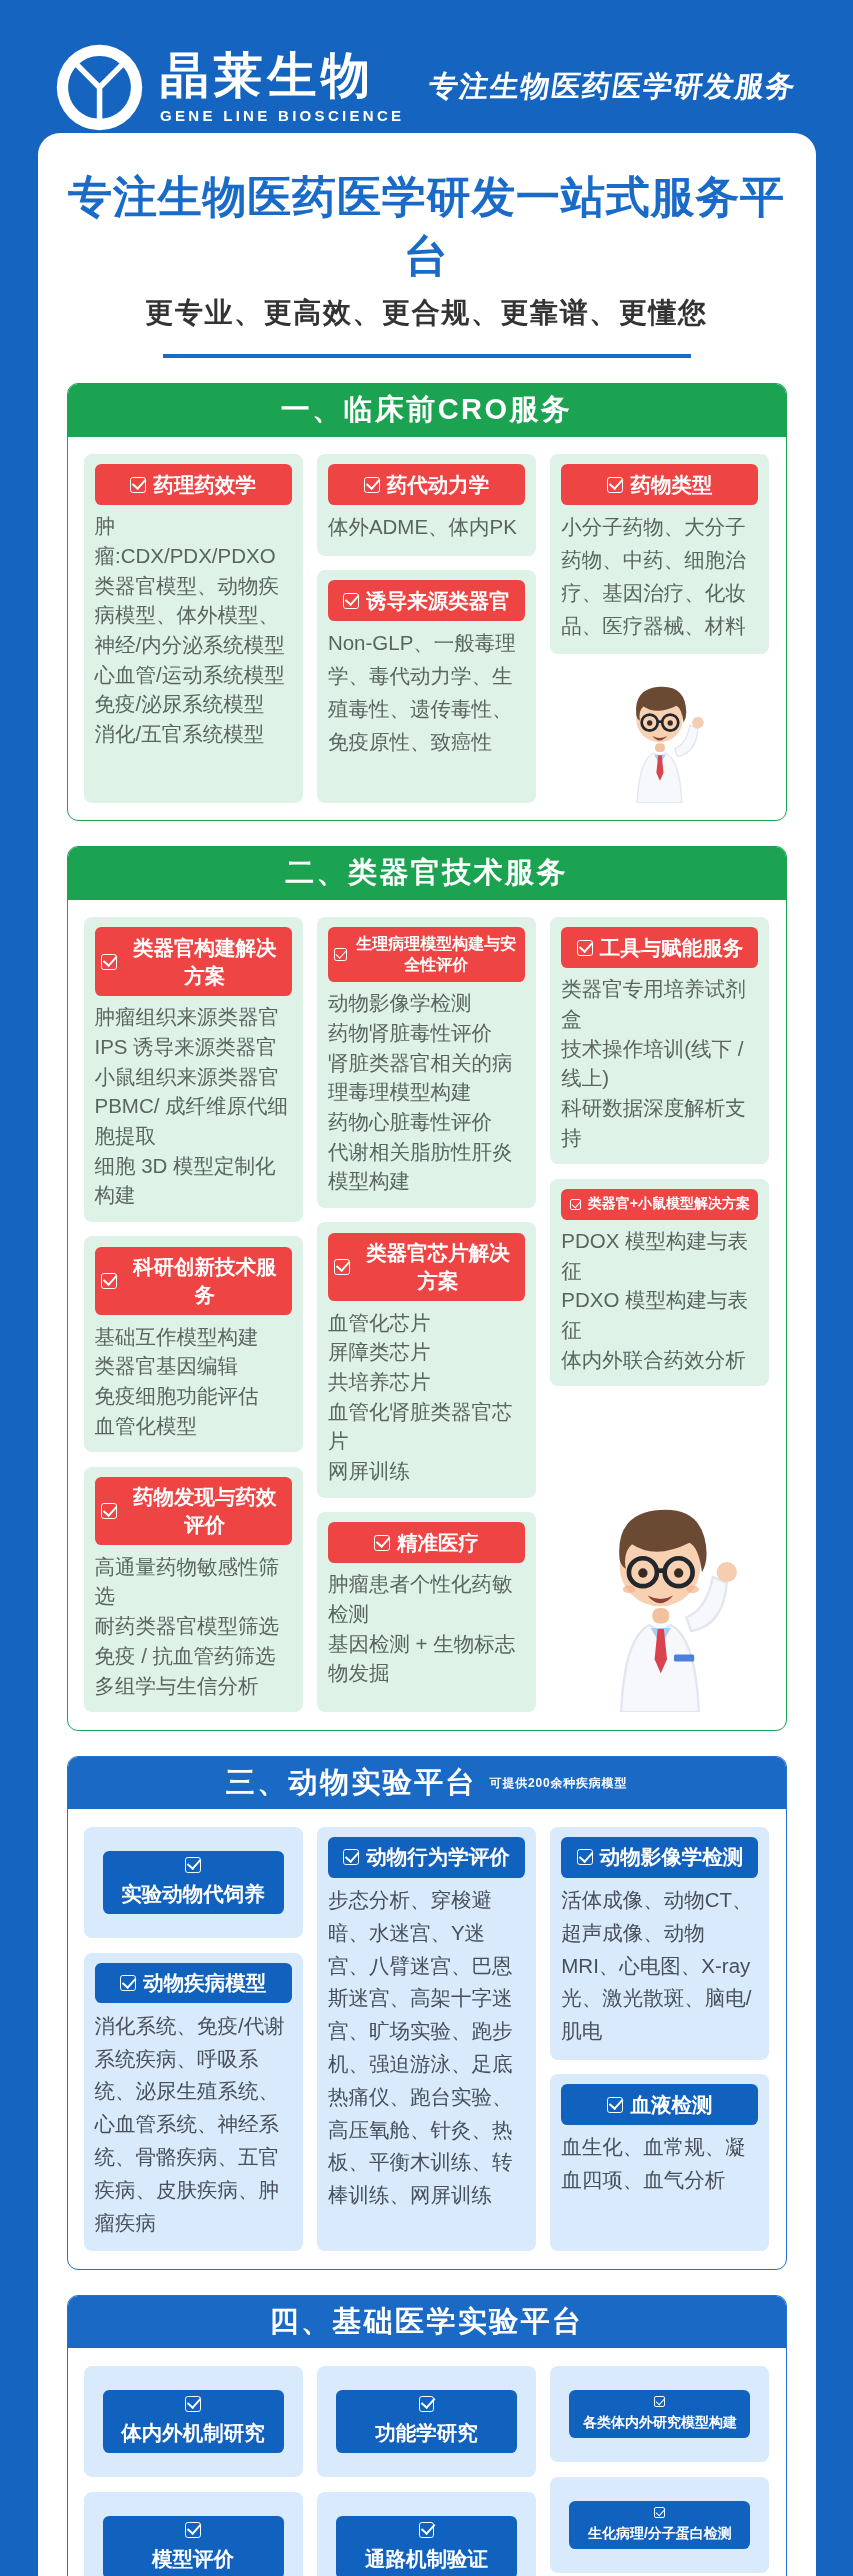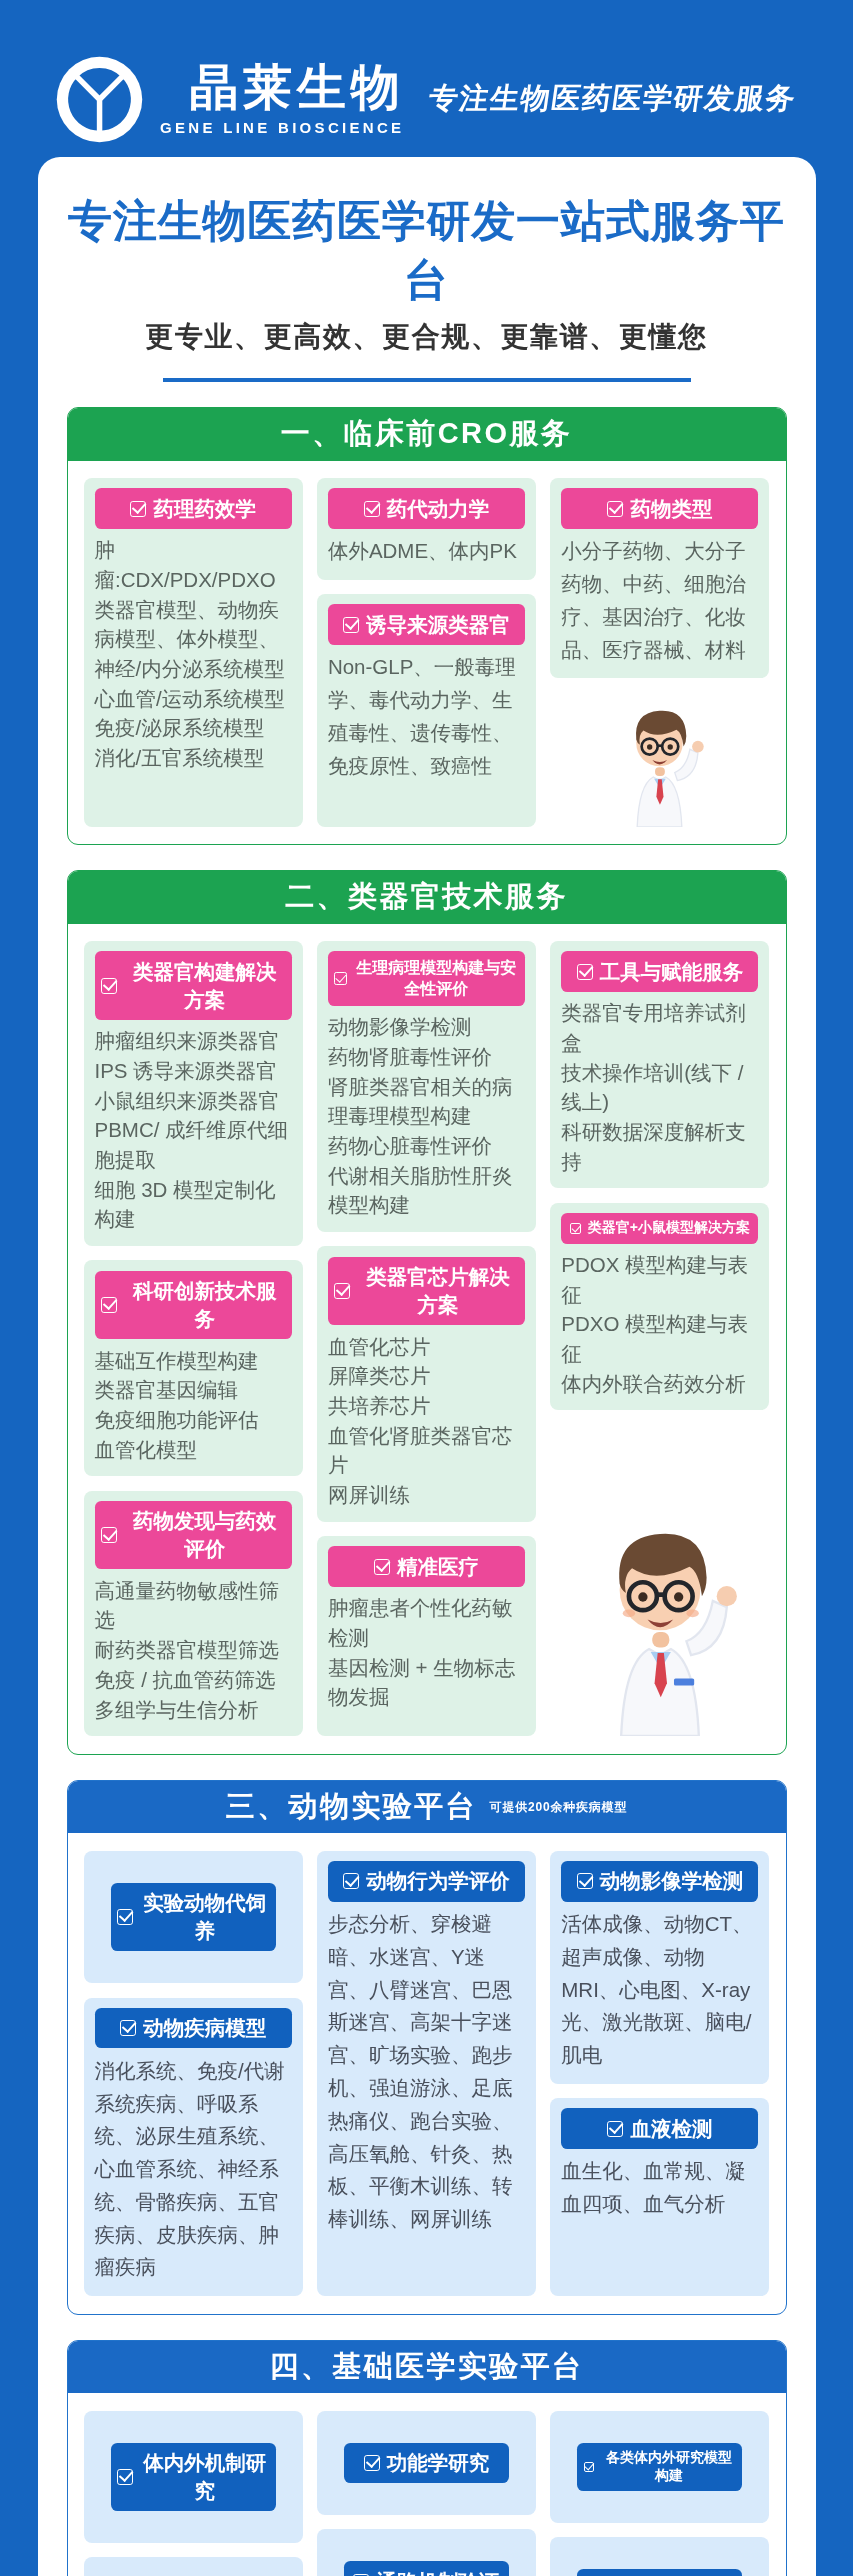--- a/index.html
+++ b/index.html
@@ -3,21 +3,21 @@
 <meta charset="utf-8">
 <style>
   * { margin:0; padding:0; box-sizing:border-box; }
   html,body { width:853px; }
   body {
     height:2576px; overflow:hidden; position:relative;
     background:#1565c0;
     font-family:"Liberation Sans","DejaVu Sans",sans-serif;
   }
   
-  .topbar { display:flex; align-items:center; justify-content:space-between; padding:41px 57px 0 55px; height:157px;text-align:right; }
+  .topbar { display:flex; align-items:center; justify-content:space-between; padding:41px 57px 0 55px; height:133px; }
   .brand { display:flex; align-items:center; gap:16px; }
   .logo-mark { width:89px; height:89px; }
   .brand-cn { font-size:49px; font-weight:900; color:#fff; letter-spacing:4.7px; line-height:1.05; }
   .brand-en { font-size:15px; font-weight:700; color:#fff; letter-spacing:3.3px; margin-top:4.7px; }
   .tagline { color:#fff; font-size:29px; font-weight:700; transform:skewX(-8deg); letter-spacing:1.6px; }
   
   .main-card { width:778px; margin:0 auto; background:#ffffff; border-radius:22px; padding:35px 29px 28.4px; }
   .hero-title { text-align:center; color:#1a6bc7; font-size:44px; font-weight:900; letter-spacing:0.8px; }
   .hero-sub { text-align:center; color:#333; font-size:28px; font-weight:700; margin-top:8px; letter-spacing:1.6px; }
   .hero-rule { width:528px; height:4px; background:#1a6bc7; margin:22px auto 0; }
@@ -34,29 +34,29 @@
   .pill.sm { font-size:14px; } .pill.xs { font-size:16px; }
   .chk { display:inline-block; width:.78em; height:.78em; border:.09em solid #fff; border-radius:.14em; position:relative; flex:0 0 auto; }
   .chk::after { content:""; position:absolute; left:.2em; top:-.08em; width:.3em; height:.55em;
                 border-right:.12em solid #fff; border-bottom:.12em solid #fff; transform:rotate(42deg); }
   .li, .cbody { font-size:20.5px; line-height:1.45; }
   .cbody { line-height:1.6; }
   
   .green { border:1.6px solid #1ca351; }
   .green .sec-head { background:#1ca351; }
   .green .card { background:#def2e7; }
-  .green .pill { background:#ec4899; }
+  .green .pill { background:#ef4444; }
   .green .li, .green .cbody { color:#5a6560; }
   .blue { border:1.6px solid #2173cb; }
   .blue .sec-head { background:#1a69c5; }
   .blue .card { background:#d8eafb; }
   .blue .pill { background:#1161be; }
   .blue .li, .blue .cbody { color:#49505c; }
   .pill-only { display:flex; align-items:center; justify-content:center; padding:16px 11px; }
-  .pill-only .pill { margin:16px; width:100%; }
+  .pill-only .pill { margin:8px; width:100%;flex-direction:column; }
   .doctor-wrap { display:flex; justify-content:center; align-items:flex-end; flex:1; }
 </style>
 </head>
 <body>
 
 <div class="topbar">
   <div class="brand">
     <svg class="logo-mark" viewBox="0 0 100 100">
       <circle cx="50" cy="50" r="48" fill="#ffffff"></circle>
       <path d="M50,50 L23,23 A38,38 0 0 1 77,23 Z" fill="#1565c0" stroke="#ffffff" stroke-width="6" stroke-linejoin="round"></path>

